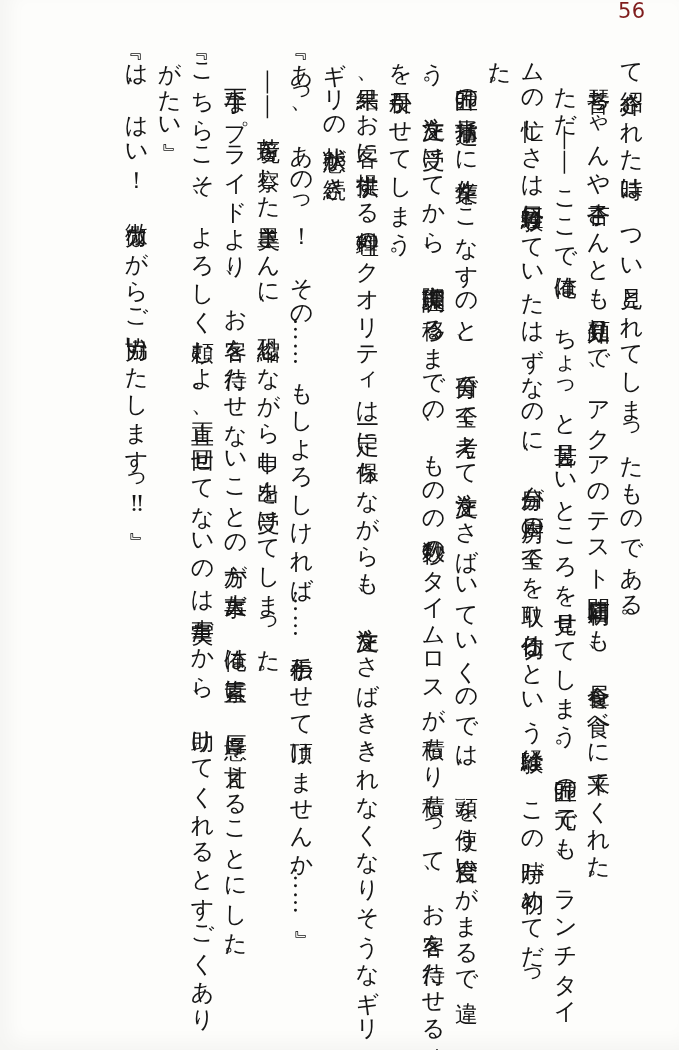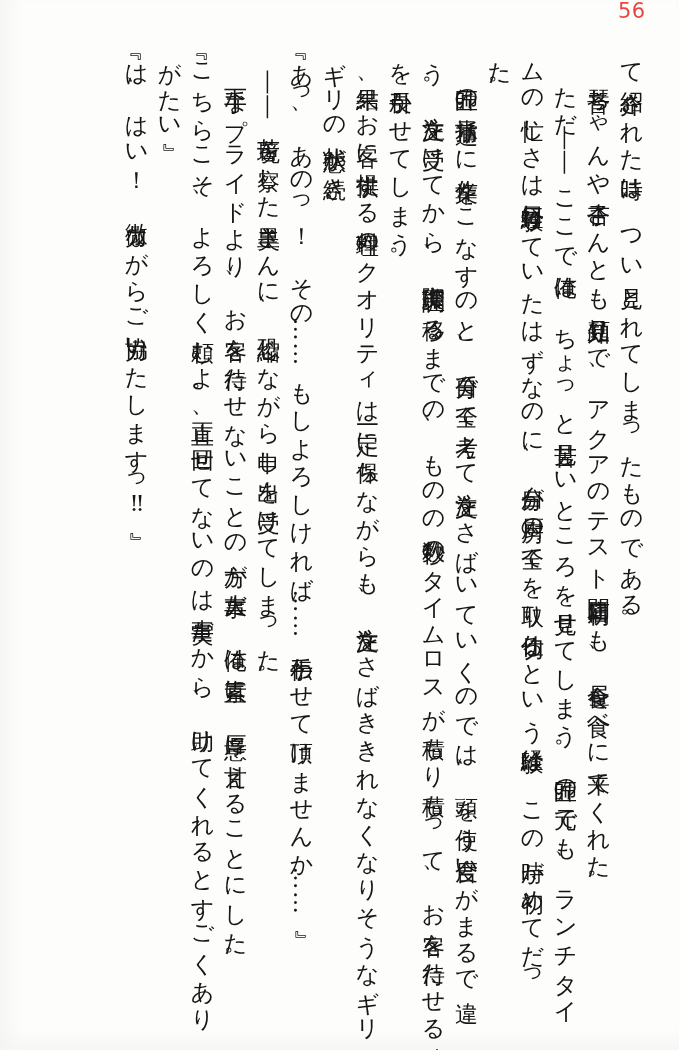--- a/index.html
+++ b/index.html
@@ -17,21 +17,21 @@
     color: #141414;
     box-shadow: inset 10px -8px 18px rgba(0,0,0,0.035);
   }
   .page-number {
     position: absolute;
     top: 0px;
     left: 618px;
     font-size: 21px;
     line-height: 22px;
     font-family: "DejaVu Sans", "Liberation Sans", sans-serif;
-    color: #ef4444;
+    color: #7f1d1d;
     letter-spacing: 0.5px;
   }
   .text-block {
     position: absolute;
     top: 46px;
     left: 52px;
     width: 596px;
     height: 990px;
     writing-mode: vertical-rl;
     -webkit-writing-mode: vertical-rl;

